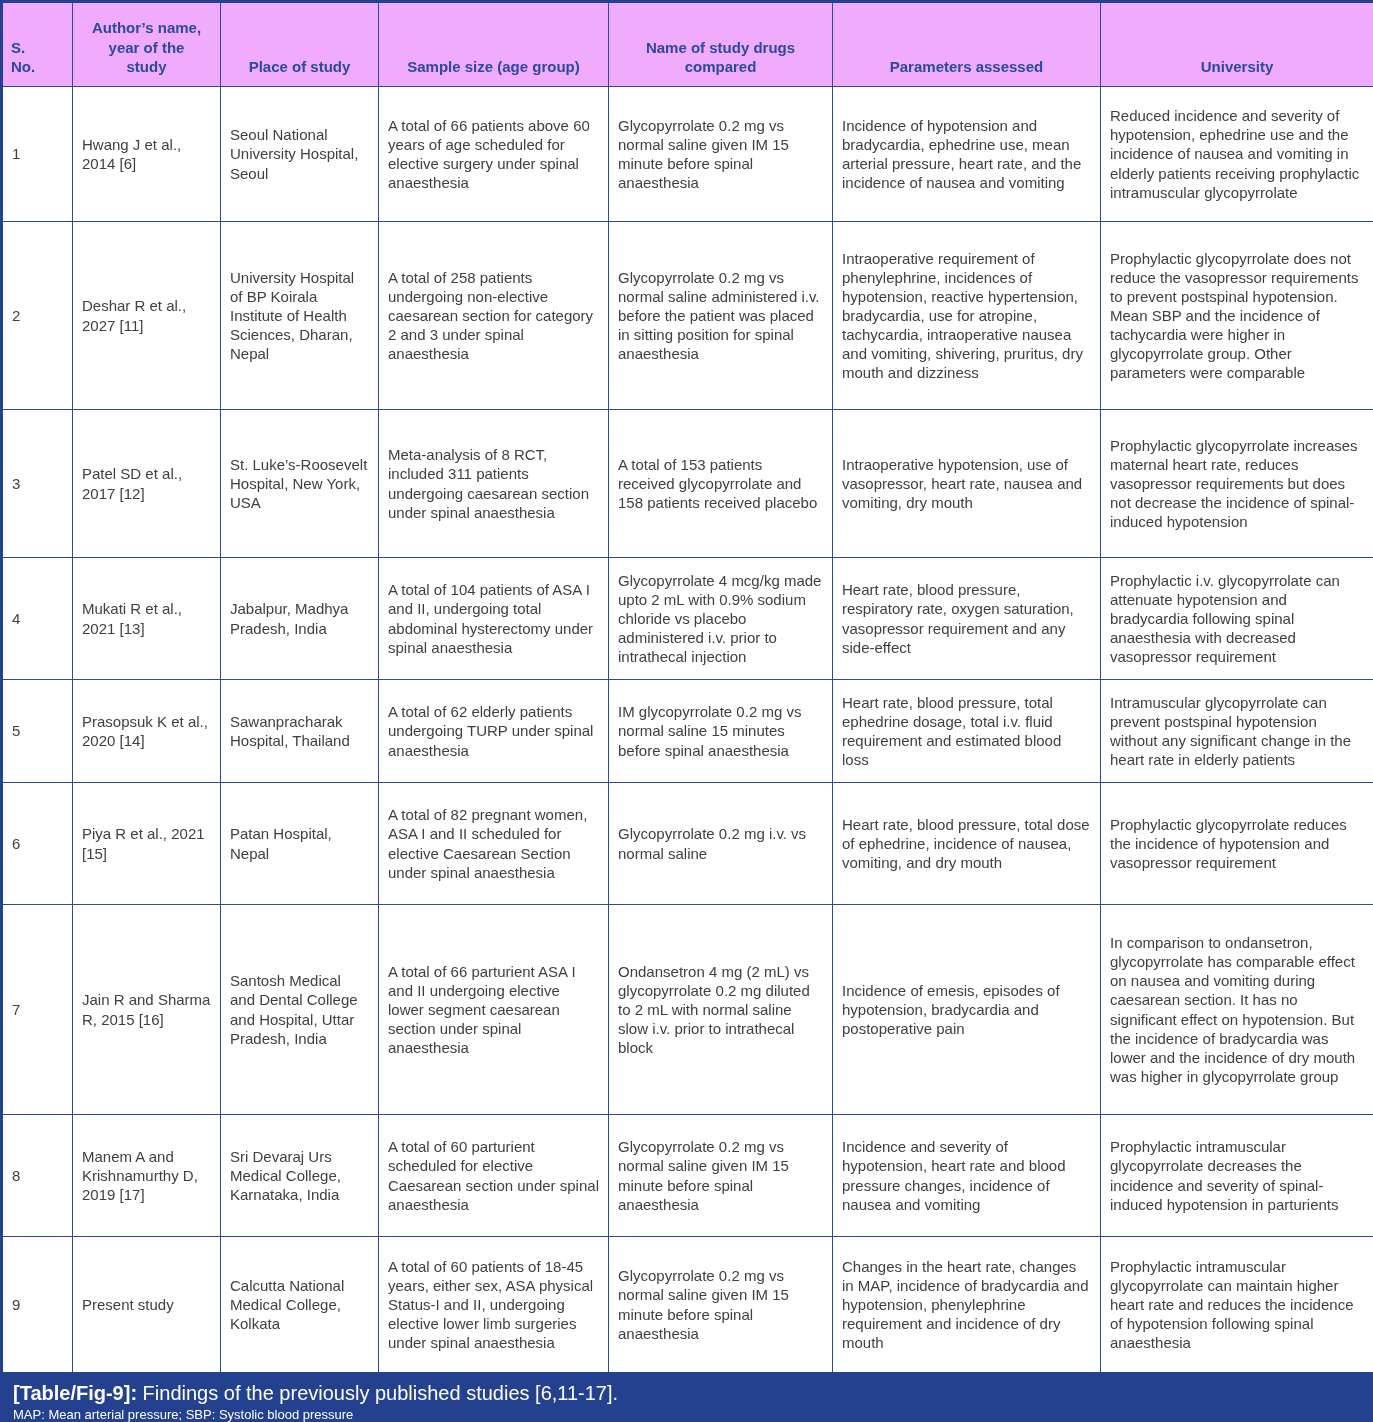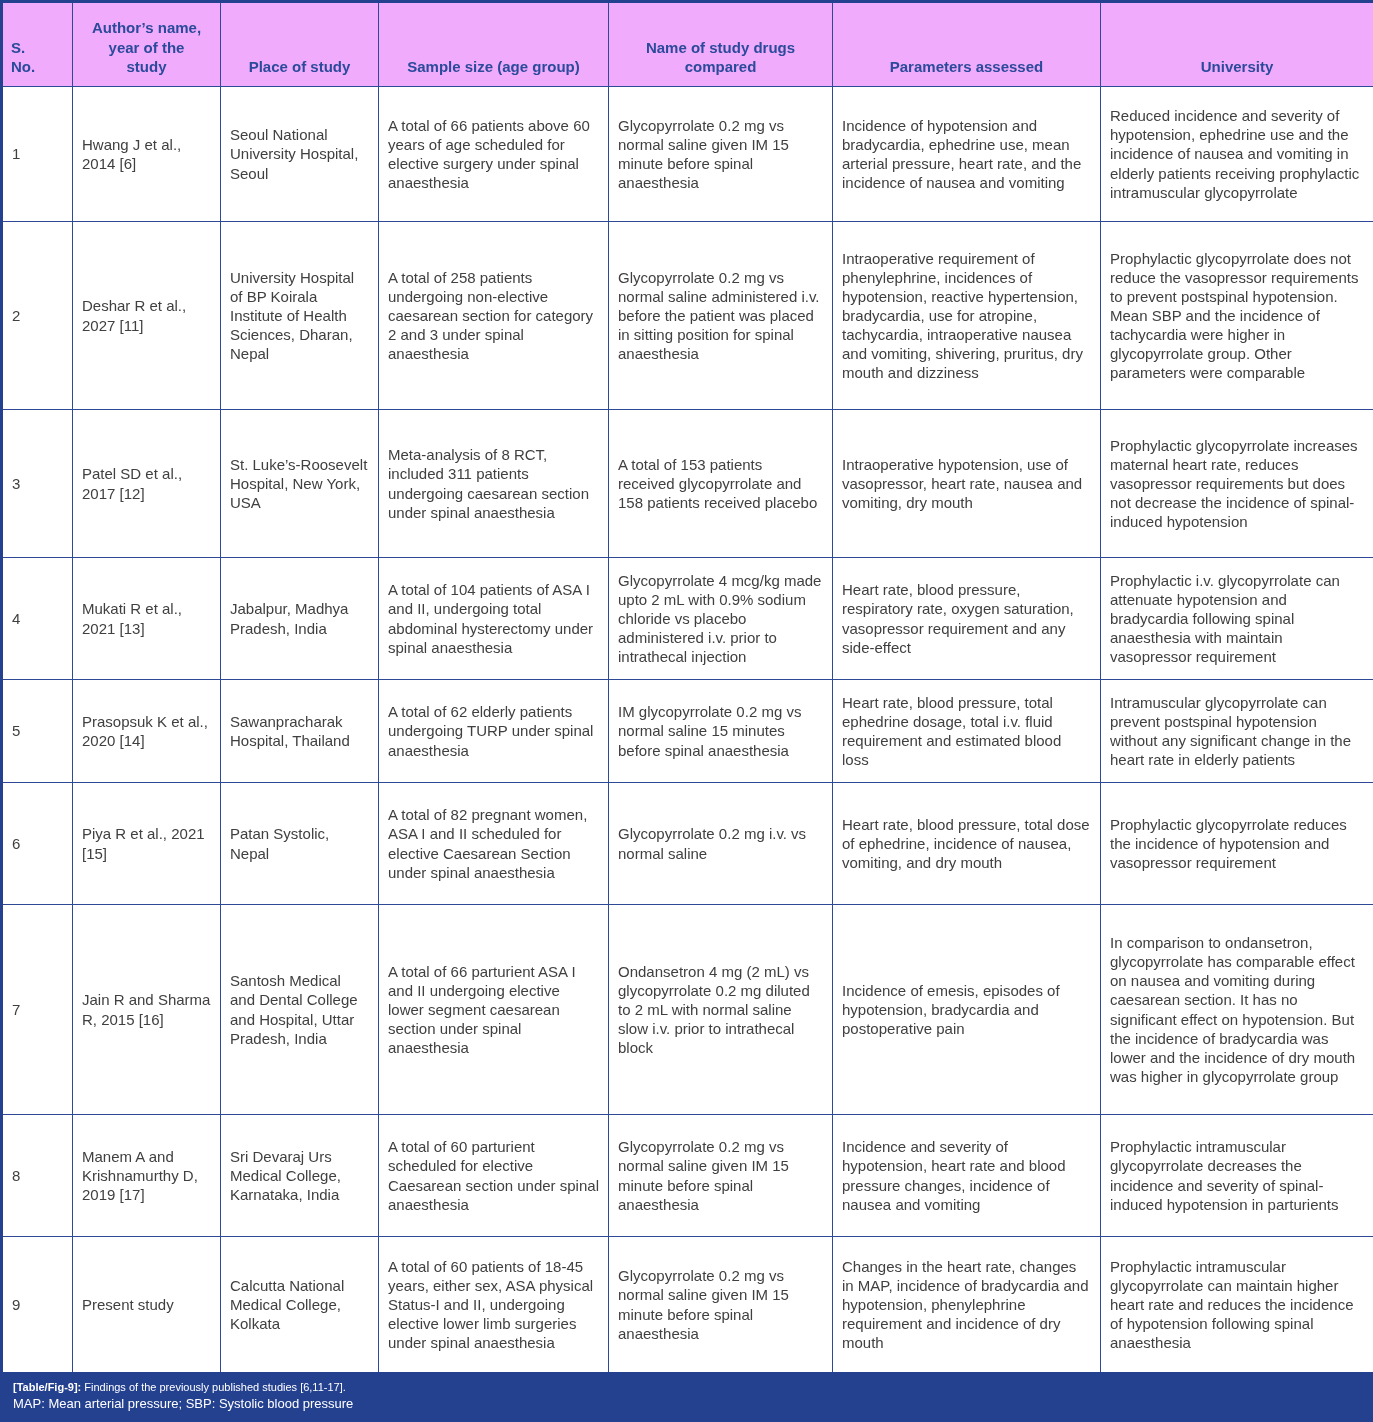--- a/index.html
+++ b/index.html
@@ -70,21 +70,21 @@
     width: 1373px;
     min-height: 50px;
     background: #24418f;
     color: #ffffff;
     padding: 6px 10px 7px 10px;
     border-left: 3px solid #24418f;
     border-right: 3px solid #24418f;
     border-bottom: 3px solid #24418f;
   }
   .caption-line1 {
-    font-size: 11px;
+    font-size: 20px;
     line-height: 1.25;
   }
   .caption-line1 .cap-label {
     font-weight: bold;
   }
   .caption-line2 {
     font-size: 13px;
     line-height: 1.3;
     margin-top: 1px;
   }
@@ -146,35 +146,35 @@
           <td>Intraoperative hypotension, use of vasopressor, heart rate, nausea and vomiting, dry mouth</td>
           <td>Prophylactic glycopyrrolate increases maternal heart rate, reduces vasopressor requirements but does not decrease the incidence of spinal-induced hypotension</td>
         </tr>
         <tr>
           <td>4</td>
           <td>Mukati R et al., 2021 [13]</td>
           <td>Jabalpur, Madhya Pradesh, India</td>
           <td>A total of 104 patients of ASA I and II, undergoing total abdominal hysterectomy under spinal anaesthesia</td>
           <td>Glycopyrrolate 4 mcg/kg made upto 2 mL with 0.9% sodium chloride vs placebo administered i.v. prior to intrathecal injection</td>
           <td>Heart rate, blood pressure, respiratory rate, oxygen saturation, vasopressor requirement and any side-effect</td>
-          <td>Prophylactic i.v. glycopyrrolate can attenuate hypotension and bradycardia following spinal anaesthesia with maintain vasopressor requirement</td>
+          <td>Prophylactic i.v. glycopyrrolate can attenuate hypotension and bradycardia following spinal anaesthesia with decreased vasopressor requirement</td>
         </tr>
         <tr>
           <td>5</td>
           <td>Prasopsuk K et al., 2020 [14]</td>
           <td>Sawanpracharak Hospital, Thailand</td>
           <td>A total of 62 elderly patients undergoing TURP under spinal anaesthesia</td>
           <td>IM glycopyrrolate 0.2 mg vs normal saline 15 minutes before spinal anaesthesia</td>
           <td>Heart rate, blood pressure, total ephedrine dosage, total i.v. fluid requirement and estimated blood loss</td>
           <td>Intramuscular glycopyrrolate can prevent postspinal hypotension without any significant change in the heart rate in elderly patients</td>
         </tr>
         <tr>
           <td>6</td>
           <td>Piya R et al., 2021 [15]</td>
-          <td>Patan Systolic, Nepal</td>
+          <td>Patan Hospital, Nepal</td>
           <td>A total of 82 pregnant women, ASA I and II scheduled for elective Caesarean Section under spinal anaesthesia</td>
           <td>Glycopyrrolate 0.2 mg i.v. vs normal saline</td>
           <td>Heart rate, blood pressure, total dose of ephedrine, incidence of nausea, vomiting, and dry mouth</td>
           <td>Prophylactic glycopyrrolate reduces the incidence of hypotension and vasopressor requirement</td>
         </tr>
         <tr>
           <td>7</td>
           <td>Jain R and Sharma R, 2015 [16]</td>
           <td>Santosh Medical and Dental College and Hospital, Uttar Pradesh, India</td>
           <td>A total of 66 parturient ASA I and II undergoing elective lower segment caesarean section under spinal anaesthesia</td>

